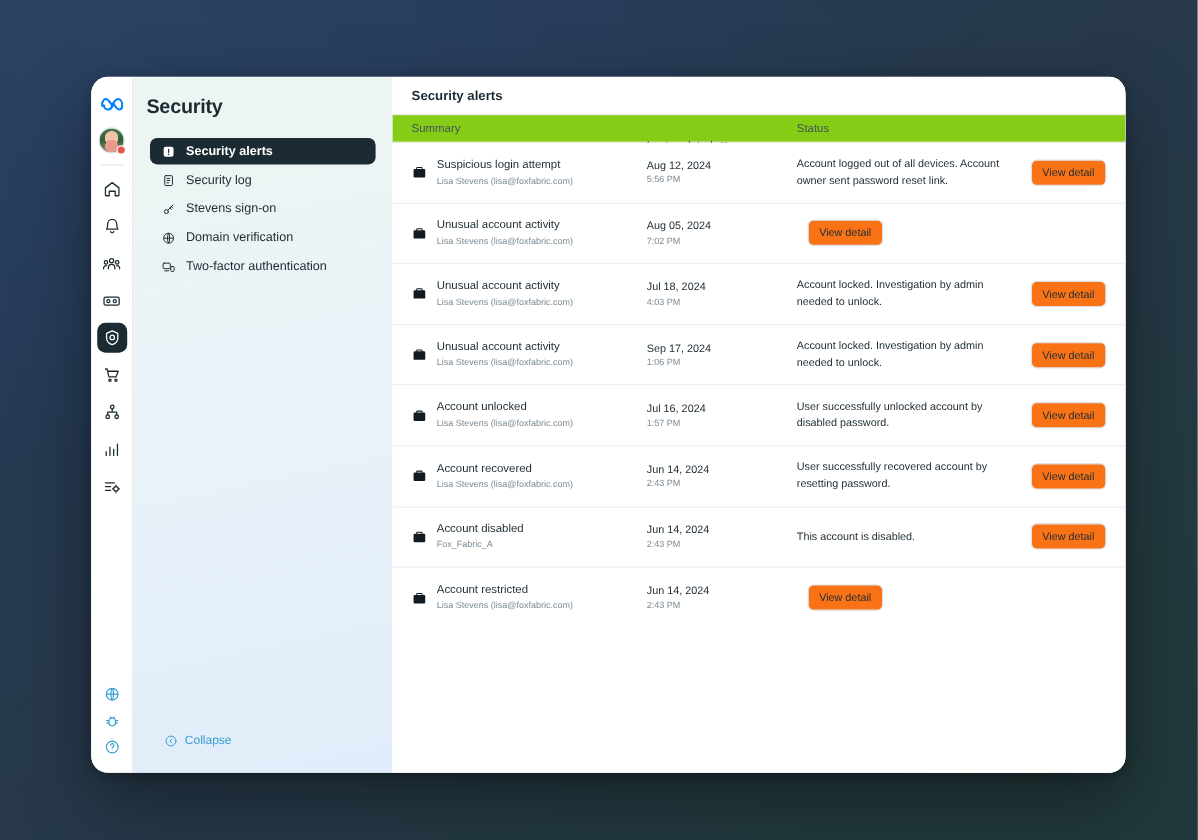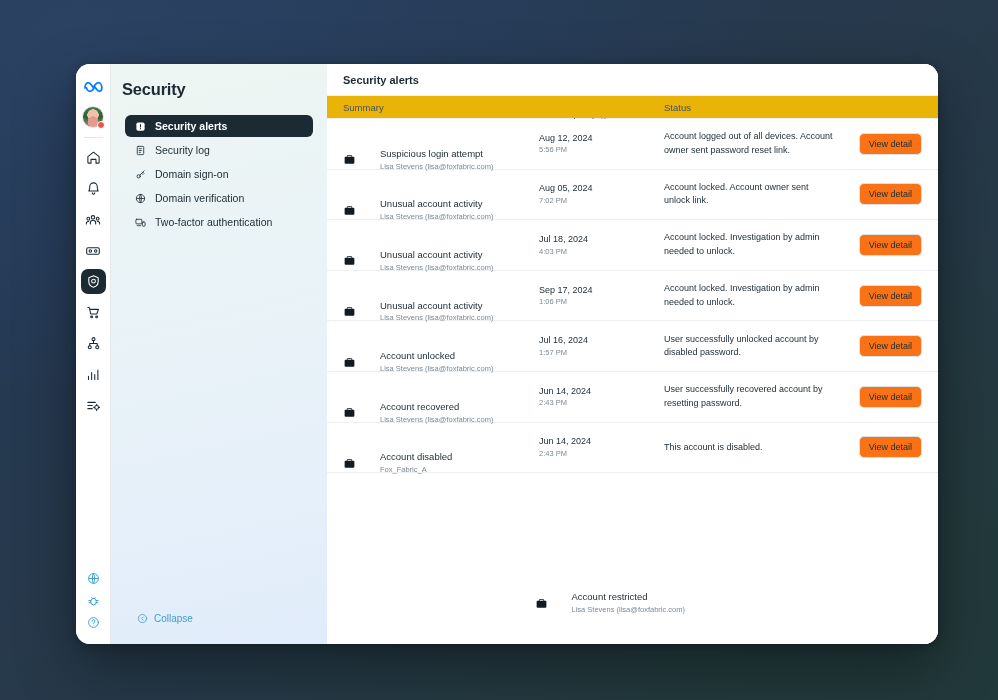--- a/index.html
+++ b/index.html
@@ -150,42 +150,42 @@
     flex: 0 0 31px;
     display: flex; align-items: center;
     padding: 0 16px;
     background: #ffffff;
     font-size: 11px; font-weight: bold; color: #1c2b33;
   }
 
   .table-head {
     display: flex; align-items: center;
     height: 24px; flex: 0 0 24px;
-    background: #eab308;
+    background: #84cc16;
     border-top: 1px solid #eceef0;
     border-bottom: 1px solid #eceef0;
     padding: 0 16px;
     font-size: 9.5px; color: #42525e;
   }
   .col-summary { width: 196px; flex: 0 0 196px; }
   .col-updated { width: 125px; flex: 0 0 125px; display: flex; align-items: center; gap: 5px; margin-top: 28px; }
   .col-status  { flex: 1; }
   .col-action  { width: 72px; flex: 0 0 72px; }
 
   .table-body { flex: 1; background: #ffffff; overflow: hidden; }
 
   .row {
     display: flex; align-items: center;
     height: 50.6px;
     padding: 0 16px;
     border-bottom: 1px solid #eceef0;
   }
-  .row:last-child { border-bottom: none; flex-direction: column; }
-
-  .cell-summary { width: 196px; flex: 0 0 196px; display: flex; align-items: center; gap: 24px; margin-top: 32px; }
+  .row:last-child { border-bottom: none; }
+
+  .cell-summary { width: 196px; flex: 0 0 196px; display: flex; align-items: center; gap: 8px; }
   .brief-ico { width: 13px; height: 13px; flex: 0 0 13px; color: #111b21; display: flex; align-items: center; justify-content: center; }
   .sum-title { font-size: 9.5px; color: #1c2b33; line-height: 1.35; }
   .sum-sub   { font-size: 7.5px; color: #7b8a94; line-height: 1.35; margin-top: 1px; }
 
   .cell-updated { width: 125px; flex: 0 0 125px; }
   .upd-date { font-size: 9px; color: #1c2b33; line-height: 1.4; }
   .upd-time { font-size: 7.5px; color: #7b8a94; line-height: 1.4; margin-top: 1px; }
 
   .cell-status { flex: 1; padding-right: 14px; font-size: 9px; color: #1c2b33; line-height: 1.5; }
 
@@ -364,21 +364,21 @@
         <span>Security log</span>
       </div>
 
       <div class="nav-item">
         <span class="nav-ico">
           <svg width="11" height="11" viewBox="0 0 24 24" fill="none" stroke="currentColor" stroke-width="1.8" stroke-linecap="round" stroke-linejoin="round">
             <circle cx="8" cy="16" r="3.6"></circle>
             <path d="M10.6 13.4 20 4M17 7l2.4 2.4M14.6 9.4 17 11.8"></path>
           </svg>
         </span>
-        <span>Domain sign-on</span>
+        <span>Stevens sign-on</span>
       </div>
 
       <div class="nav-item">
         <span class="nav-ico">
           <svg width="11" height="11" viewBox="0 0 24 24" fill="none" stroke="currentColor" stroke-width="1.8">
             <circle cx="12" cy="12" r="9"></circle>
             <path d="M3 12h18M12 3c2.6 2.6 2.6 15.4 0 18M12 3c-2.6 2.6-2.6 15.4 0 18"></path>
           </svg>
         </span>
         <span>Domain verification</span>
@@ -464,21 +464,20 @@
             </span>
             <div>
               <div class="sum-title">Unusual account activity</div>
               <div class="sum-sub">Lisa Stevens (lisa@foxfabric.com)</div>
             </div>
           </div>
           <div class="cell-updated">
             <div class="upd-date">Aug 05, 2024</div>
             <div class="upd-time">7:02 PM</div>
           </div>
-          <div class="cell-status">Account locked. Account owner sent unlock link.</div>
           <div class="cell-action">
             <button class="view-btn">View detail</button>
           </div>
         </div>
 
         <div class="row">
           <div class="cell-summary">
             <span class="brief-ico">
               <svg width="13" height="13" viewBox="0 0 24 24" fill="currentColor">
                 <path d="M9 4a2 2 0 0 0-2 2v1H4.8A1.8 1.8 0 0 0 3 8.8v9.4A1.8 1.8 0 0 0 4.8 20h14.4a1.8 1.8 0 0 0 1.8-1.8V8.8A1.8 1.8 0 0 0 19.2 7H17V6a2 2 0 0 0-2-2zm0 1.6h6a.6.6 0 0 1 .6.6V7H8.4V6.2a.6.6 0 0 1 .6-.6z"></path>

